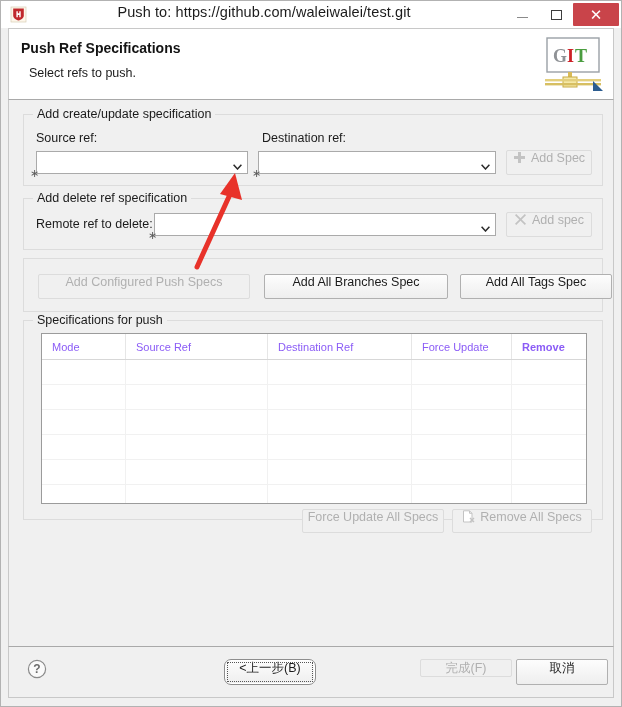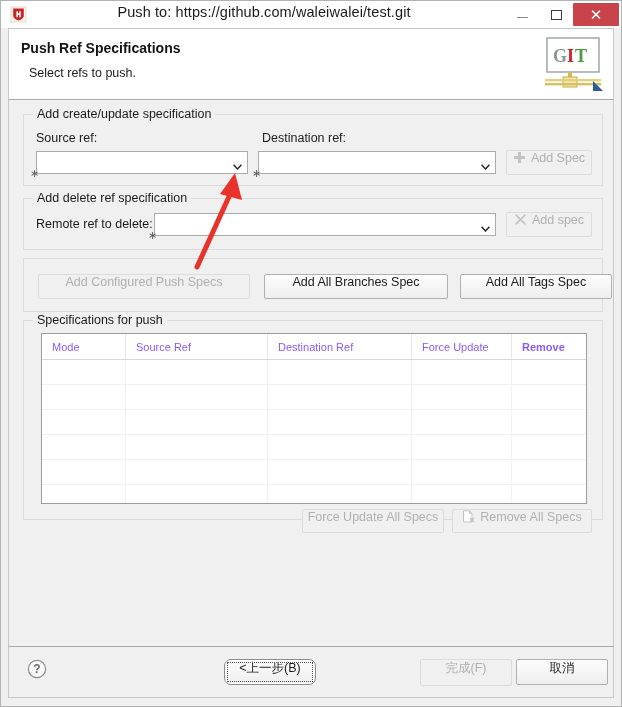--- a/index.html
+++ b/index.html
@@ -517,21 +517,21 @@
       <svg width="20" height="20" viewBox="0 0 20 20">
         <circle cx="10" cy="10" r="8.6" fill="#fafafa" stroke="#8a8a8a" stroke-width="1.2"></circle>
         <text x="10" y="14.4" text-anchor="middle" font-family="Liberation Sans, sans-serif" font-size="12" font-weight="bold" fill="#6b6b6b">?</text>
       </svg>
     </span>
 
     <div class="btn focused" style="left:215px; top:12px; width:92px; height:26px;border-radius:7px;">
       <span class="focus-ring"></span>
       <span>&lt;上一步(B)</span>
     </div>
-    <div class="btn disabled" style="left:411px; top:12px; width:92px; height:27px;">
+    <div class="btn disabled" style="left:411px; top:12px; width:92px; height:18px;">
       <span>完成(F)</span>
     </div>
     <div class="btn" style="left:507px; top:12px; width:92px; height:26px;">
       <span>取消</span>
     </div>
   </div>
 
   <svg class="annotation-arrow" viewBox="0 0 622 707">
     <path d="M196 266 L231 189" stroke="#e8322a" stroke-width="5" stroke-linecap="round" fill="none"></path>
     <path d="M234 172 L241 199 L219 193 Z" fill="#e8322a"></path>

